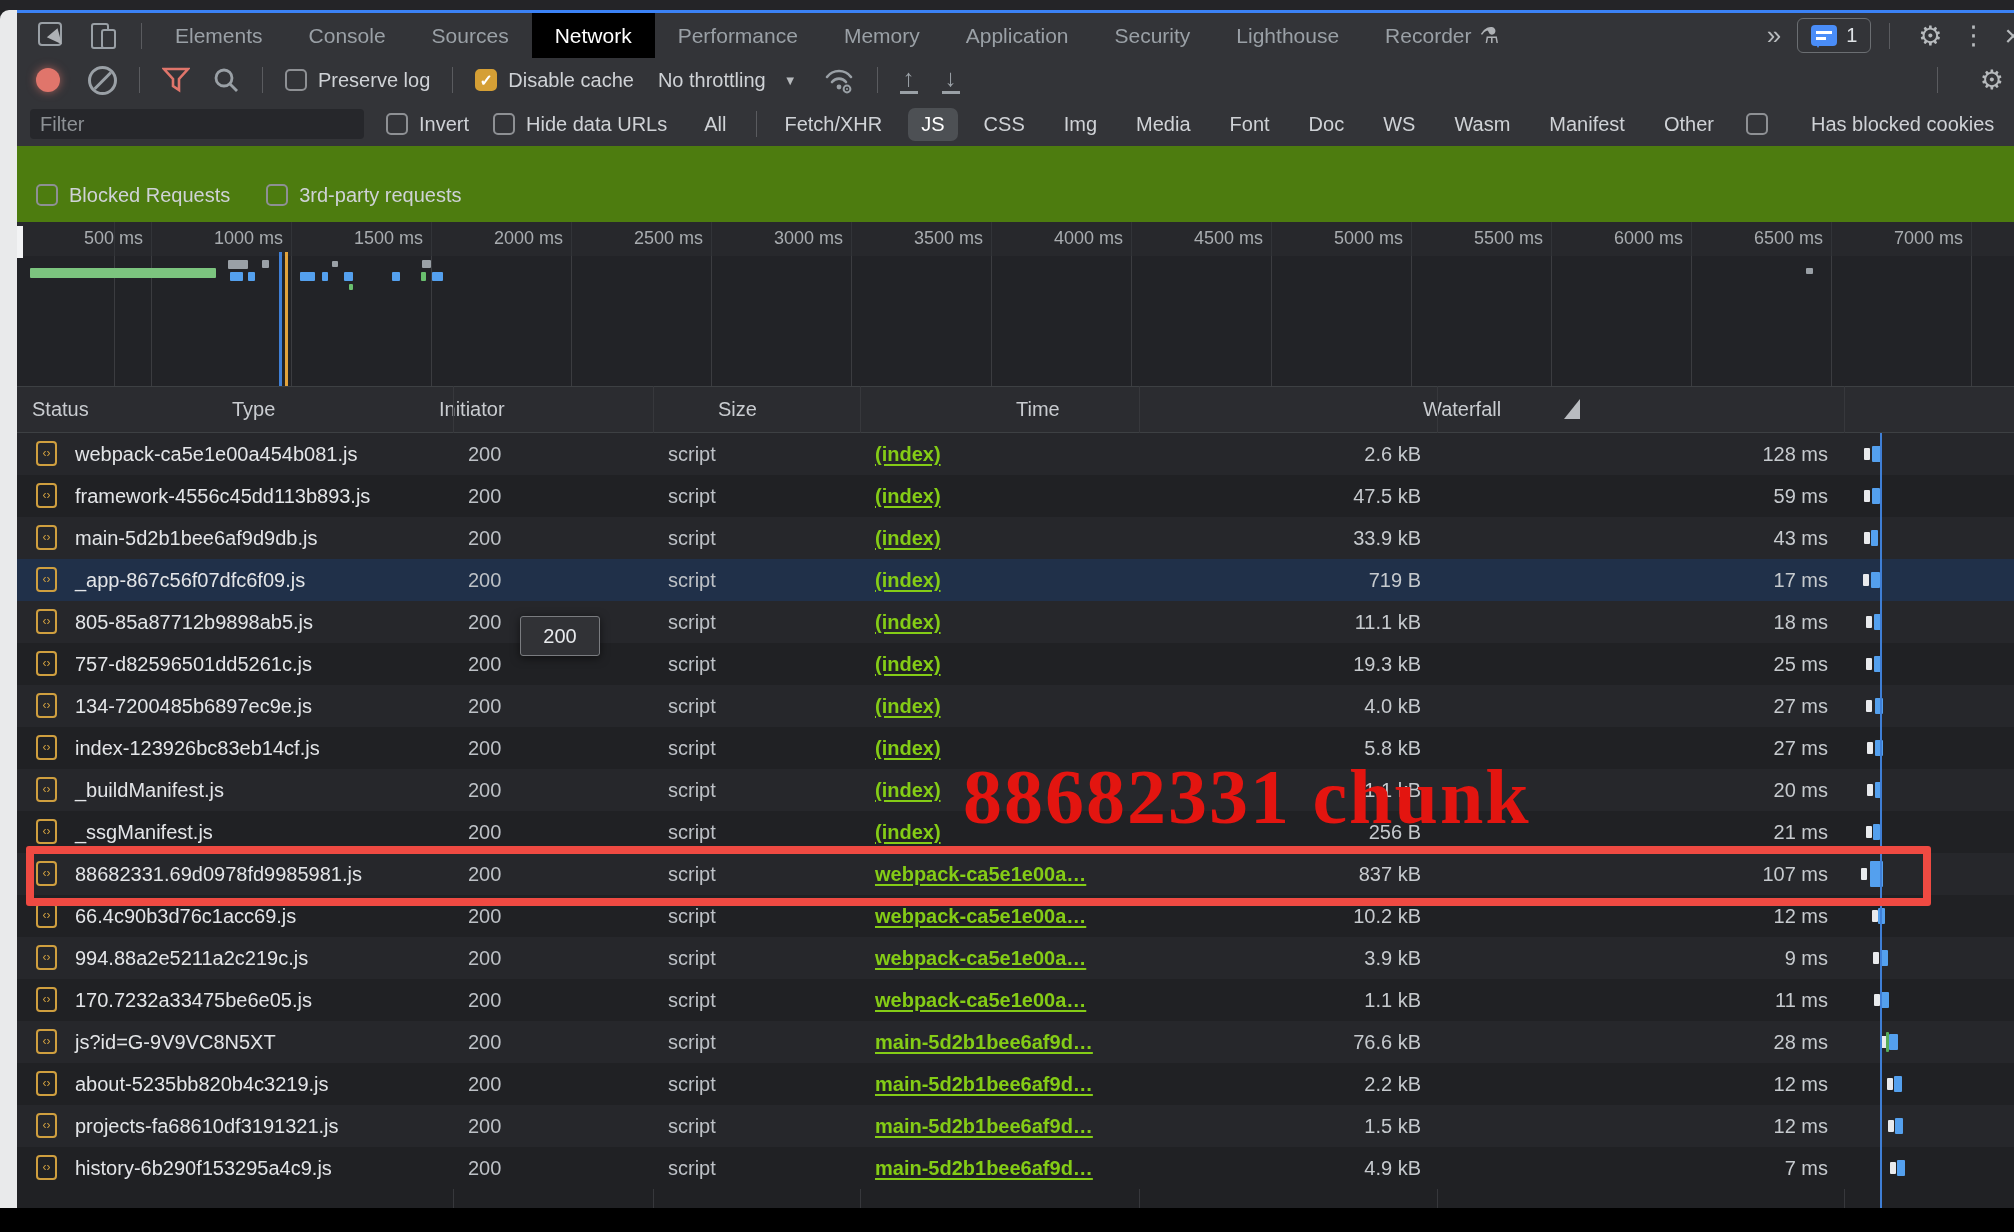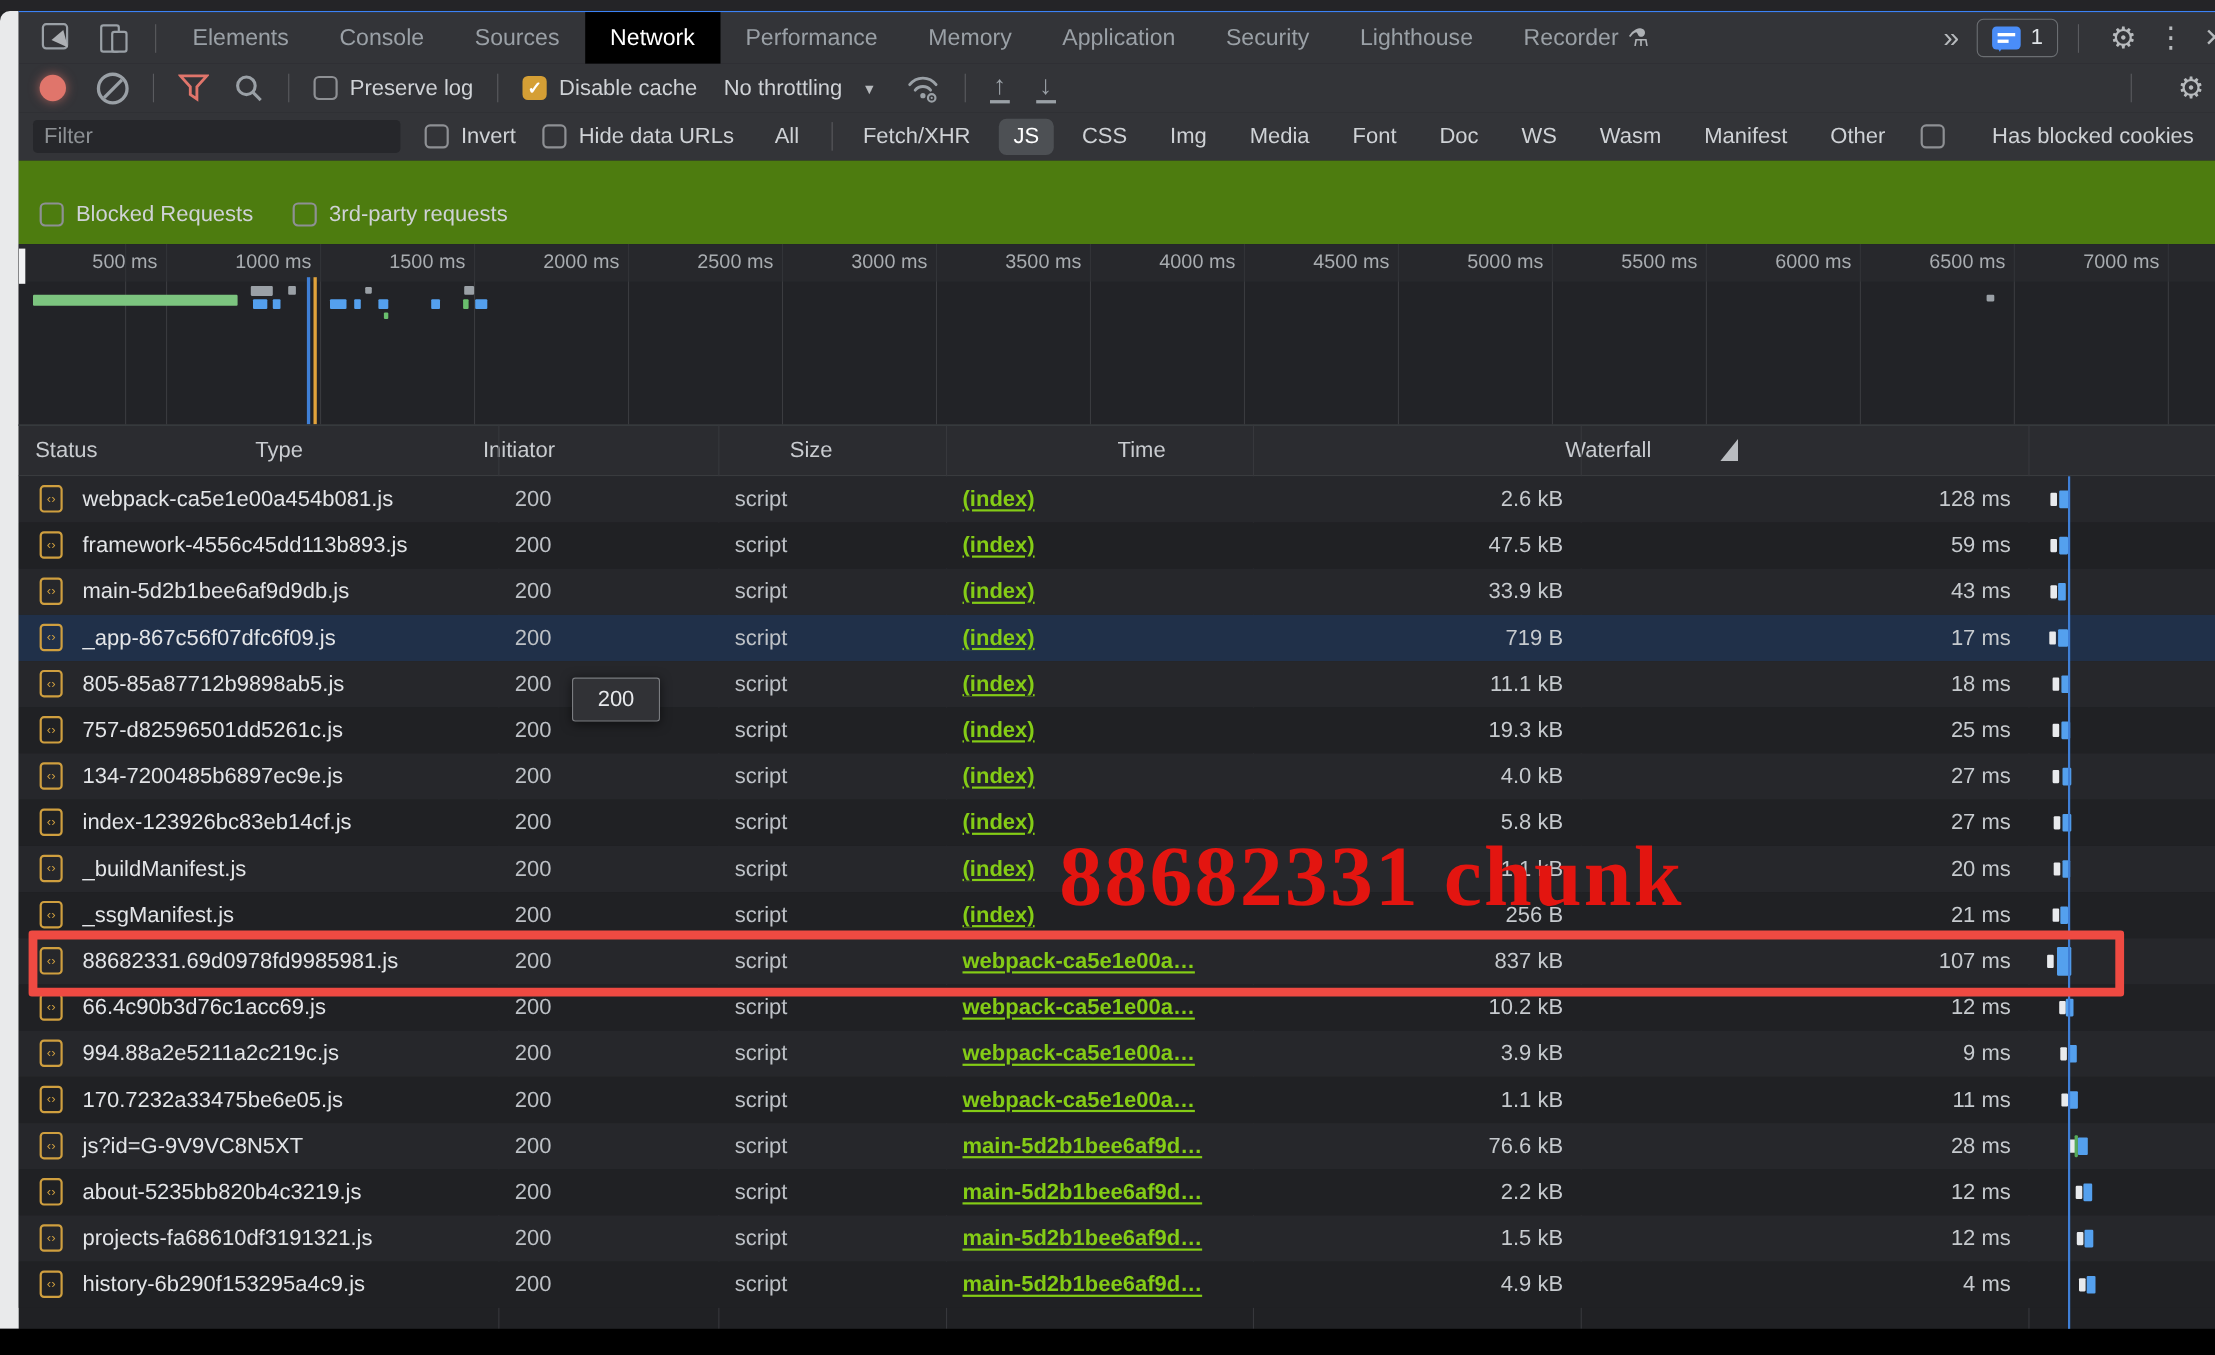--- a/index.html
+++ b/index.html
@@ -6,21 +6,21 @@
   #stage{position:relative;width:2014px;height:1232px;background:#202124;overflow:hidden;
          font-family:"Liberation Sans",sans-serif;-webkit-font-smoothing:antialiased;}
   .abs{position:absolute;}
 
   
   .top-sliver{left:0;top:0;width:2014px;height:10px;background:#242427;}
   .left-strip{left:0;top:10px;width:17px;height:1198px;background:#e9eaeb;border-top-left-radius:9px;}
   .bottom-band{left:0;top:1208px;width:2014px;height:24px;background:#000;}
 
   
-  .tabbar{left:17px;top:10px;width:1997px;height:48px;background:#333438;border-top:1px solid #3b82f6;
+  .tabbar{left:17px;top:10px;width:1997px;height:48px;background:#333438;border-top:3px solid #3b82f6;
           display:flex;align-items:center;padding-left:20px;box-sizing:border-box;color:#9aa0a6;}
   .tbicon{width:30px;height:30px;position:relative;margin-right:22px;flex:none;}
   .insp-box{position:absolute;left:1px;top:1px;width:20px;height:20px;border:2.5px solid #9aa0a6;border-radius:4px;}
   .insp-cur{position:absolute;left:13px;top:10px;width:0;height:0;border-left:7px solid transparent;
             border-right:7px solid transparent;border-top:15px solid #aeb1b5;transform:rotate(-40deg);}
   .dev-a{position:absolute;left:2px;top:2px;width:14px;height:22px;border:2.5px solid #9aa0a6;border-radius:3px;}
   .dev-b{position:absolute;left:12px;top:8px;width:11px;height:16px;border:2.5px solid #9aa0a6;border-radius:3px;background:#333438;}
   .vsep{width:1px;height:26px;background:#5a5b5f;flex:none;}
   .tabbar .vsep{margin-right:10px;}
   #tabs{display:flex;height:100%;}
@@ -527,21 +527,21 @@
           <span class="wwait" style="left: 44px; top: 15px;"></span>
           <span class="wdl" style="left: 51px; top: 13px; width: 8px; height: 16px;"></span>
         </div>
       </div>
       <div class="trow even" style="top: 714px;">
         <div class="cell c-name"><span class="jsicon">‹›</span><span>history-6b290f153295a4c9.js</span></div>
         <div class="cell c-status">200</div>
         <div class="cell c-type">script</div>
         <div class="cell c-init"><span class="lnk">main-5d2b1bee6af9d…</span></div>
         <div class="cell c-size">4.9 kB</div>
-        <div class="cell c-time">4 ms</div>
+        <div class="cell c-time">7 ms</div>
         <div class="cell c-wf">
           <span class="wwait" style="left: 46px; top: 15px;"></span>
           <span class="wdl" style="left: 53px; top: 13px; width: 8px; height: 16px;"></span>
         </div>
       </div>
     </div>
   <div class="abs" id="dclline"></div>
 
   <div class="abs" id="tooltip">200</div>
 

